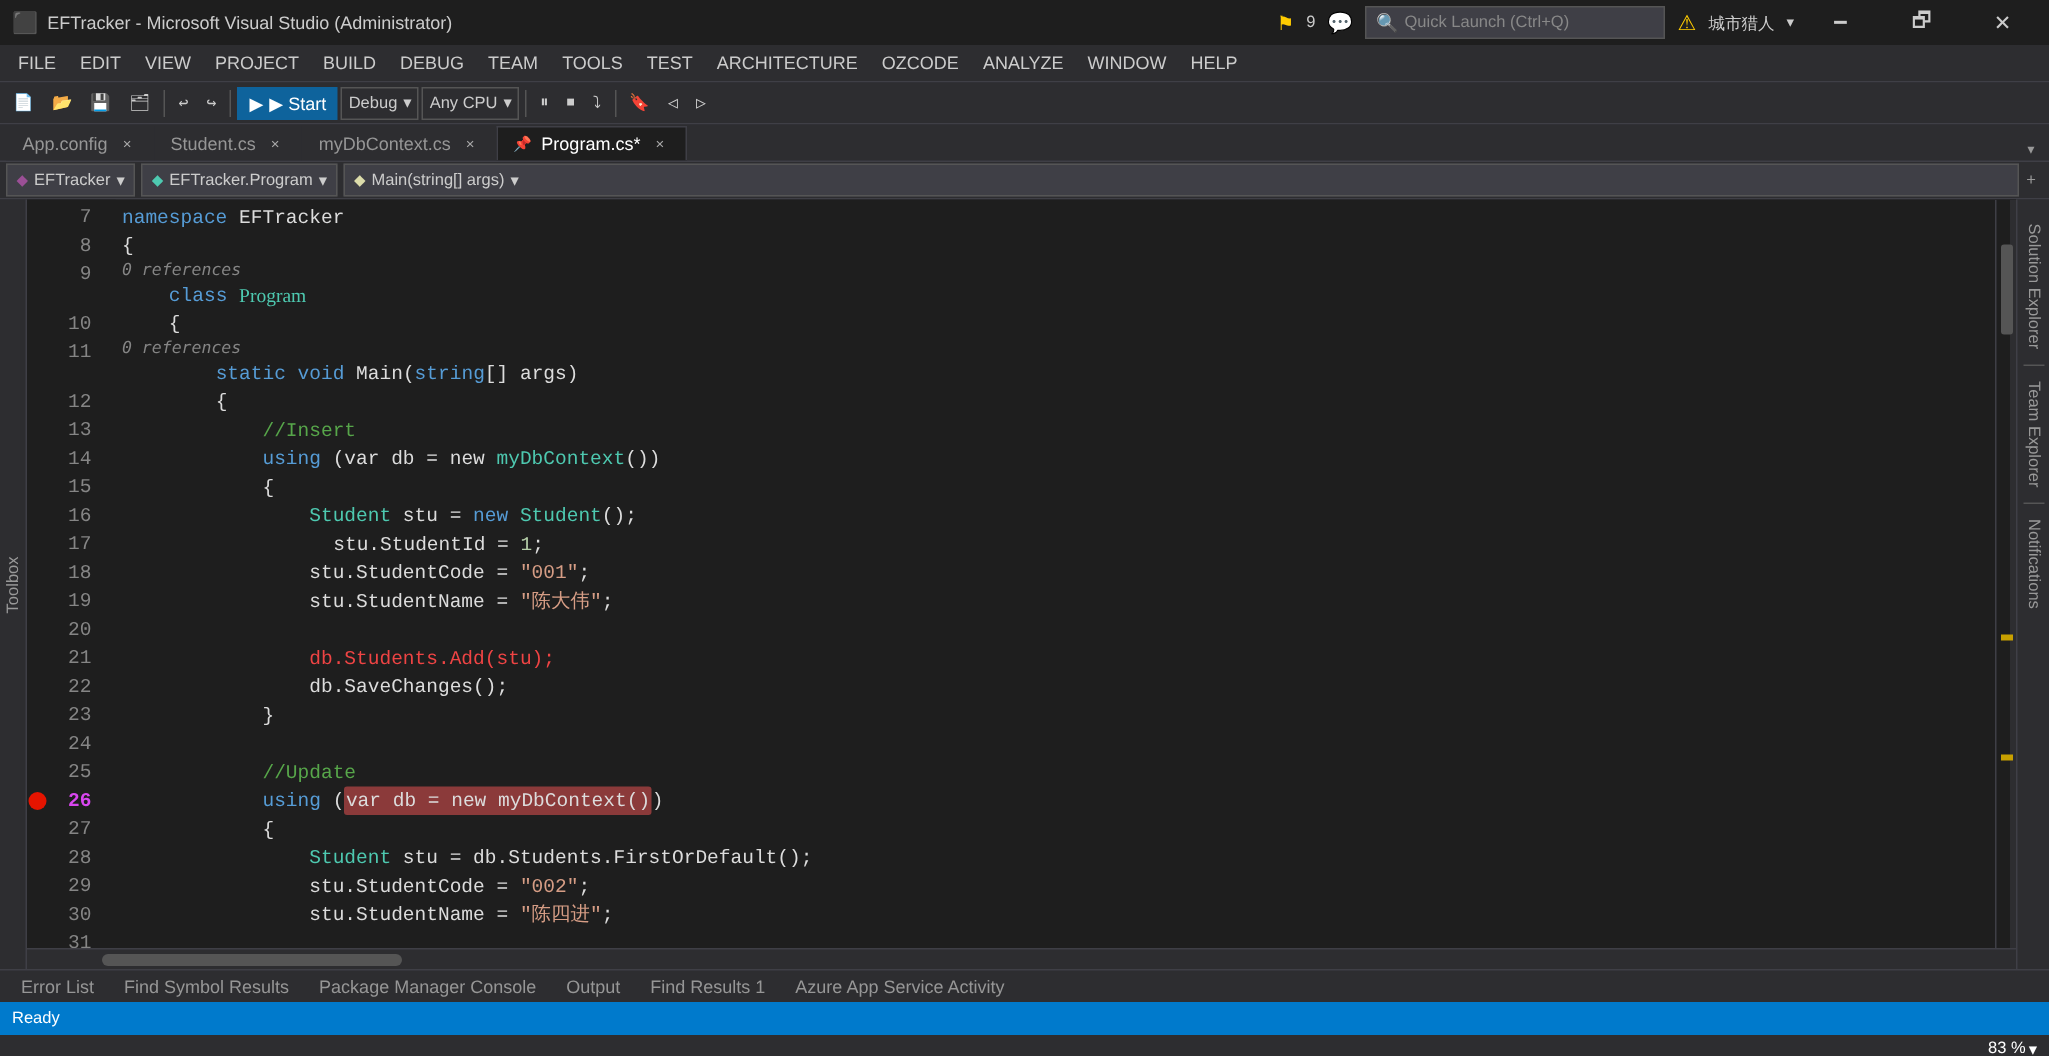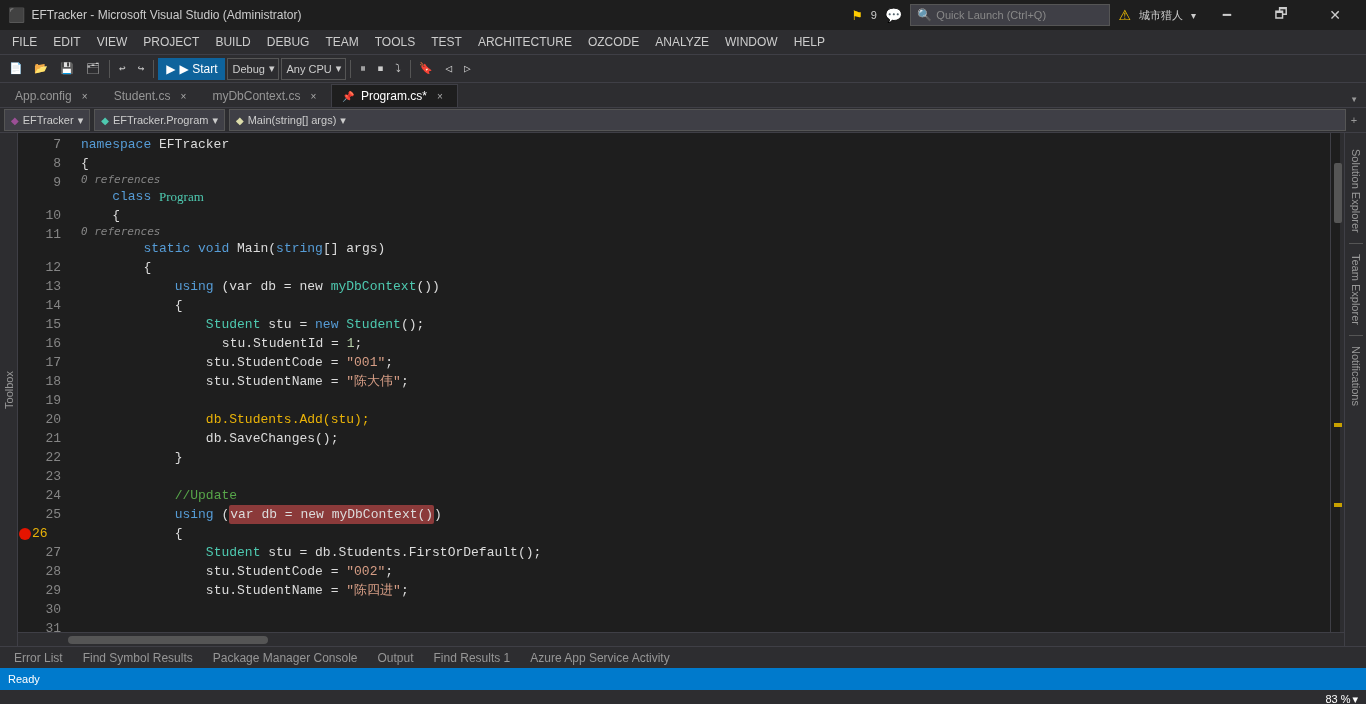--- a/index.html
+++ b/index.html
@@ -257,46 +257,47 @@
           <div style="height: 19px; line-height: 19px; font-size: 13px; text-align: right; padding-right: 8px; color: rgb(133, 133, 133);">16</div>
           <div style="height: 19px; line-height: 19px; font-size: 13px; text-align: right; padding-right: 8px; color: rgb(133, 133, 133);">17</div>
           <div style="height: 19px; line-height: 19px; font-size: 13px; text-align: right; padding-right: 8px; color: rgb(133, 133, 133);">18</div>
           <div style="height: 19px; line-height: 19px; font-size: 13px; text-align: right; padding-right: 8px; color: rgb(133, 133, 133);">19</div>
           <div style="height: 19px; line-height: 19px; font-size: 13px; text-align: right; padding-right: 8px; color: rgb(133, 133, 133);">20</div>
           <div style="height: 19px; line-height: 19px; font-size: 13px; text-align: right; padding-right: 8px; color: rgb(133, 133, 133);">21</div>
           <div style="height: 19px; line-height: 19px; font-size: 13px; text-align: right; padding-right: 8px; color: rgb(133, 133, 133);">22</div>
           <div style="height: 19px; line-height: 19px; font-size: 13px; text-align: right; padding-right: 8px; color: rgb(133, 133, 133);">23</div>
           <div style="height: 19px; line-height: 19px; font-size: 13px; text-align: right; padding-right: 8px; color: rgb(133, 133, 133);">24</div>
           <div style="height: 19px; line-height: 19px; font-size: 13px; text-align: right; padding-right: 8px; color: rgb(133, 133, 133);">25</div>
-          <div style="height: 19px; line-height: 19px; font-size: 13px; text-align: left; padding-right: 8px; color: #eab308;">26</div>
+          <div style="height: 19px; line-height: 19px; font-size: 13px; text-align: right; padding-right: 8px; color: #d946ef; font-weight: bold;">26</div>
           <div style="height: 19px; line-height: 19px; font-size: 13px; text-align: right; padding-right: 8px; color: rgb(133, 133, 133);">27</div>
           <div style="height: 19px; line-height: 19px; font-size: 13px; padding-right: 8px; color: rgb(133, 133, 133);">28</div>
           <div style="height: 19px; line-height: 19px; font-size: 13px; text-align: right; padding-right: 8px; color: rgb(133, 133, 133);">29</div>
           <div style="height: 19px; line-height: 19px; font-size: 13px; text-align: right; padding-right: 8px; color: rgb(133, 133, 133);">30</div>
           <div style="height: 19px; line-height: 19px; font-size: 13px; text-align: right; padding-right: 8px; color: rgb(133, 133, 133);">31</div>
         </div>
 
       <div id="code-content">
 
       <div class="code-line"><span style="color:#569cd6;">namespace </span><span style="color:#dcdcdc;">EFTracker</span></div>
           <div class="code-line"><span style="color:#dcdcdc;">{</span></div>
           <div style="height: 14px; line-height: 14px; padding-left: 4px; font-size: 11px; color: rgb(133, 133, 133); font-style: italic; font-family: Consolas, monospace;">    0 references</div>
           <div class="code-line"><span style="white-space:pre;">    </span><span style="color:#569cd6;">class </span><span style="color:#4ec9b0;font-family:Liberation Serif, serif;">Program</span></div>
           <div class="code-line"><span style="white-space:pre;">    </span><span style="color:#dcdcdc;">{</span></div>
           <div style="height: 14px; line-height: 14px; padding-left: 4px; font-size: 11px; color: rgb(133, 133, 133); font-style: italic; font-family: Consolas, monospace;">        0 references</div>
           <div class="code-line"><span style="white-space:pre;">        </span><span style="color:#569cd6;">static </span><span style="color:#569cd6;">void </span><span style="color:#dcdcdc;">Main</span><span style="color:#dcdcdc;">(</span><span style="color:#569cd6;">string</span><span style="color:#dcdcdc;">[] args)</span></div>
           <div class="code-line"><span style="white-space:pre;">        </span><span style="color:#dcdcdc;">{</span></div>
+          <div class="code-line"><span style="white-space:pre;">            </span><span style="color:#57a64a;">//Insert</span></div>
           <div class="code-line"><span style="white-space:pre;">            </span><span style="color:#569cd6;">using </span><span style="color:#dcdcdc;">(var db = new </span><span style="color:#4ec9b0;">myDbContext</span><span style="color:#dcdcdc;">())</span></div>
           <div class="code-line"><span style="white-space:pre;">            </span><span style="color:#dcdcdc;">{</span></div>
           <div class="code-line"><span style="white-space:pre;">                </span><span style="color:#4ec9b0;">Student</span><span style="color:#dcdcdc;"> stu = </span><span style="color:#569cd6;">new </span><span style="color:#4ec9b0;">Student</span><span style="color:#dcdcdc;">();</span></div>
           <div class="code-line"><span style="white-space:pre;">                </span><span style="color:#dcdcdc;margin-left:16px;">stu.StudentId = </span><span style="color:#b5cea8;">1</span><span style="color:#dcdcdc;">;</span></div>
           <div class="code-line"><span style="white-space:pre;">                </span><span style="color:#dcdcdc;">stu.StudentCode = </span><span style="color:#d69d85;">"001"</span><span style="color:#dcdcdc;">;</span></div>
           <div class="code-line"><span style="white-space:pre;">                </span><span style="color:#dcdcdc;">stu.StudentName = </span><span style="color:#d69d85;">"陈大伟"</span><span style="color:#dcdcdc;">;</span></div>
           <div class="code-line"></div>
-          <div class="code-line"><span style="white-space:pre;">                </span><span style="color:#eab308;">db.Students.Add(stu);</span></div>
+          <div class="code-line"><span style="white-space:pre;">                </span><span style="color:#ef4444;">db.Students.Add(stu);</span></div>
           <div class="code-line"><span style="white-space:pre;">                </span><span style="color:#dcdcdc;">db.SaveChanges();</span></div>
           <div class="code-line"><span style="white-space:pre;">            </span><span style="color:#dcdcdc;">}</span></div>
           <div class="code-line"></div>
           <div class="code-line"><span style="white-space:pre;">            </span><span style="color:#57a64a;">//Update</span></div>
           <div class="code-line"><span style="white-space:pre;">            </span><span style="color:#569cd6;">using </span><span style="color:#dcdcdc;">(</span><span style="background:#8b3a3a;border-radius:2px;padding:0 1px;">var db = new myDbContext()</span><span style="color:#dcdcdc;">)</span></div>
           <div class="code-line"><span style="white-space:pre;">            </span><span style="color:#dcdcdc;">{</span></div>
           <div class="code-line"><span style="white-space:pre;">                </span><span style="color:#4ec9b0;">Student</span><span style="color:#dcdcdc;"> stu = db.Students.FirstOrDefault();</span></div>
           <div class="code-line"><span style="white-space:pre;">                </span><span style="color:#dcdcdc;">stu.StudentCode = </span><span style="color:#d69d85;">"002"</span><span style="color:#dcdcdc;">;</span></div>
           <div class="code-line"><span style="white-space:pre;">                </span><span style="color:#dcdcdc;">stu.StudentName = </span><span style="color:#d69d85;">"陈四进"</span><span style="color:#dcdcdc;">;</span></div>
           <div class="code-line"></div>

